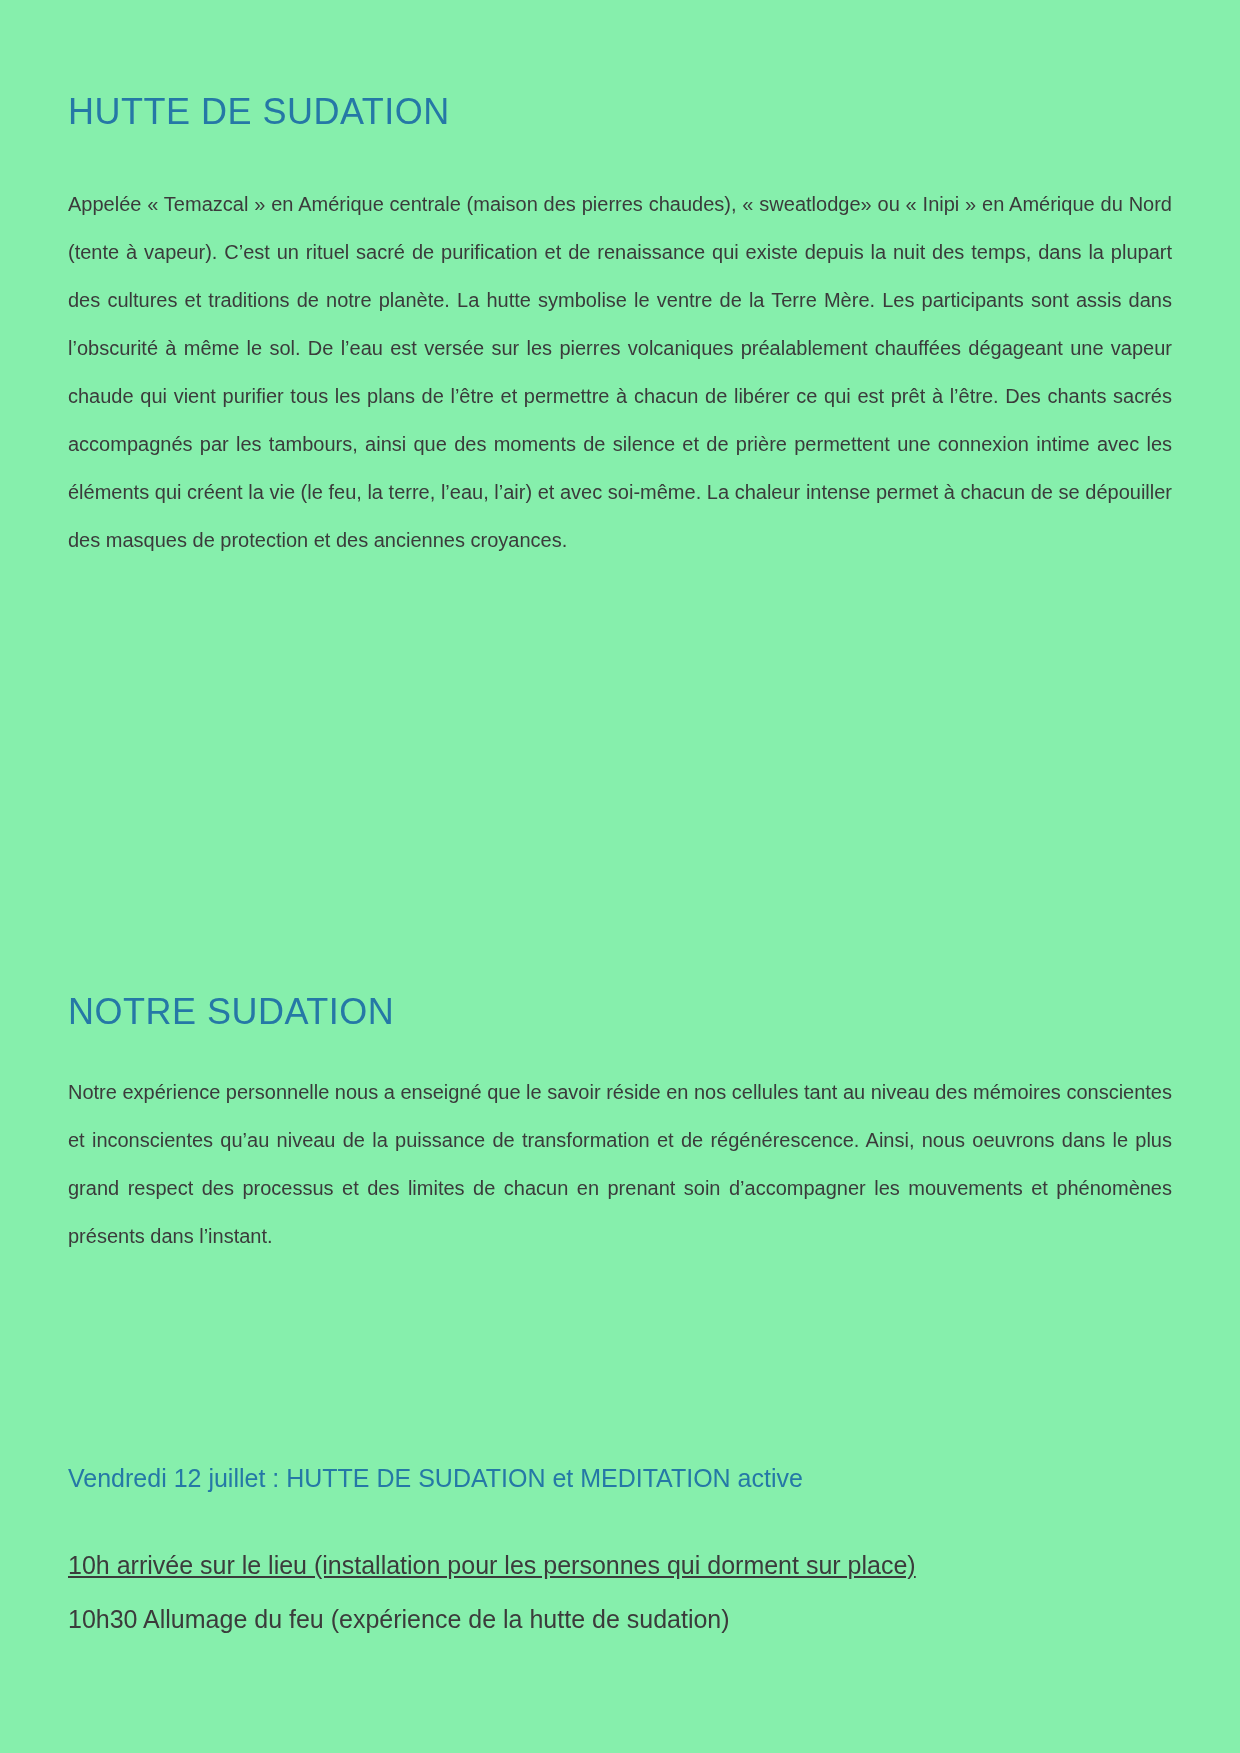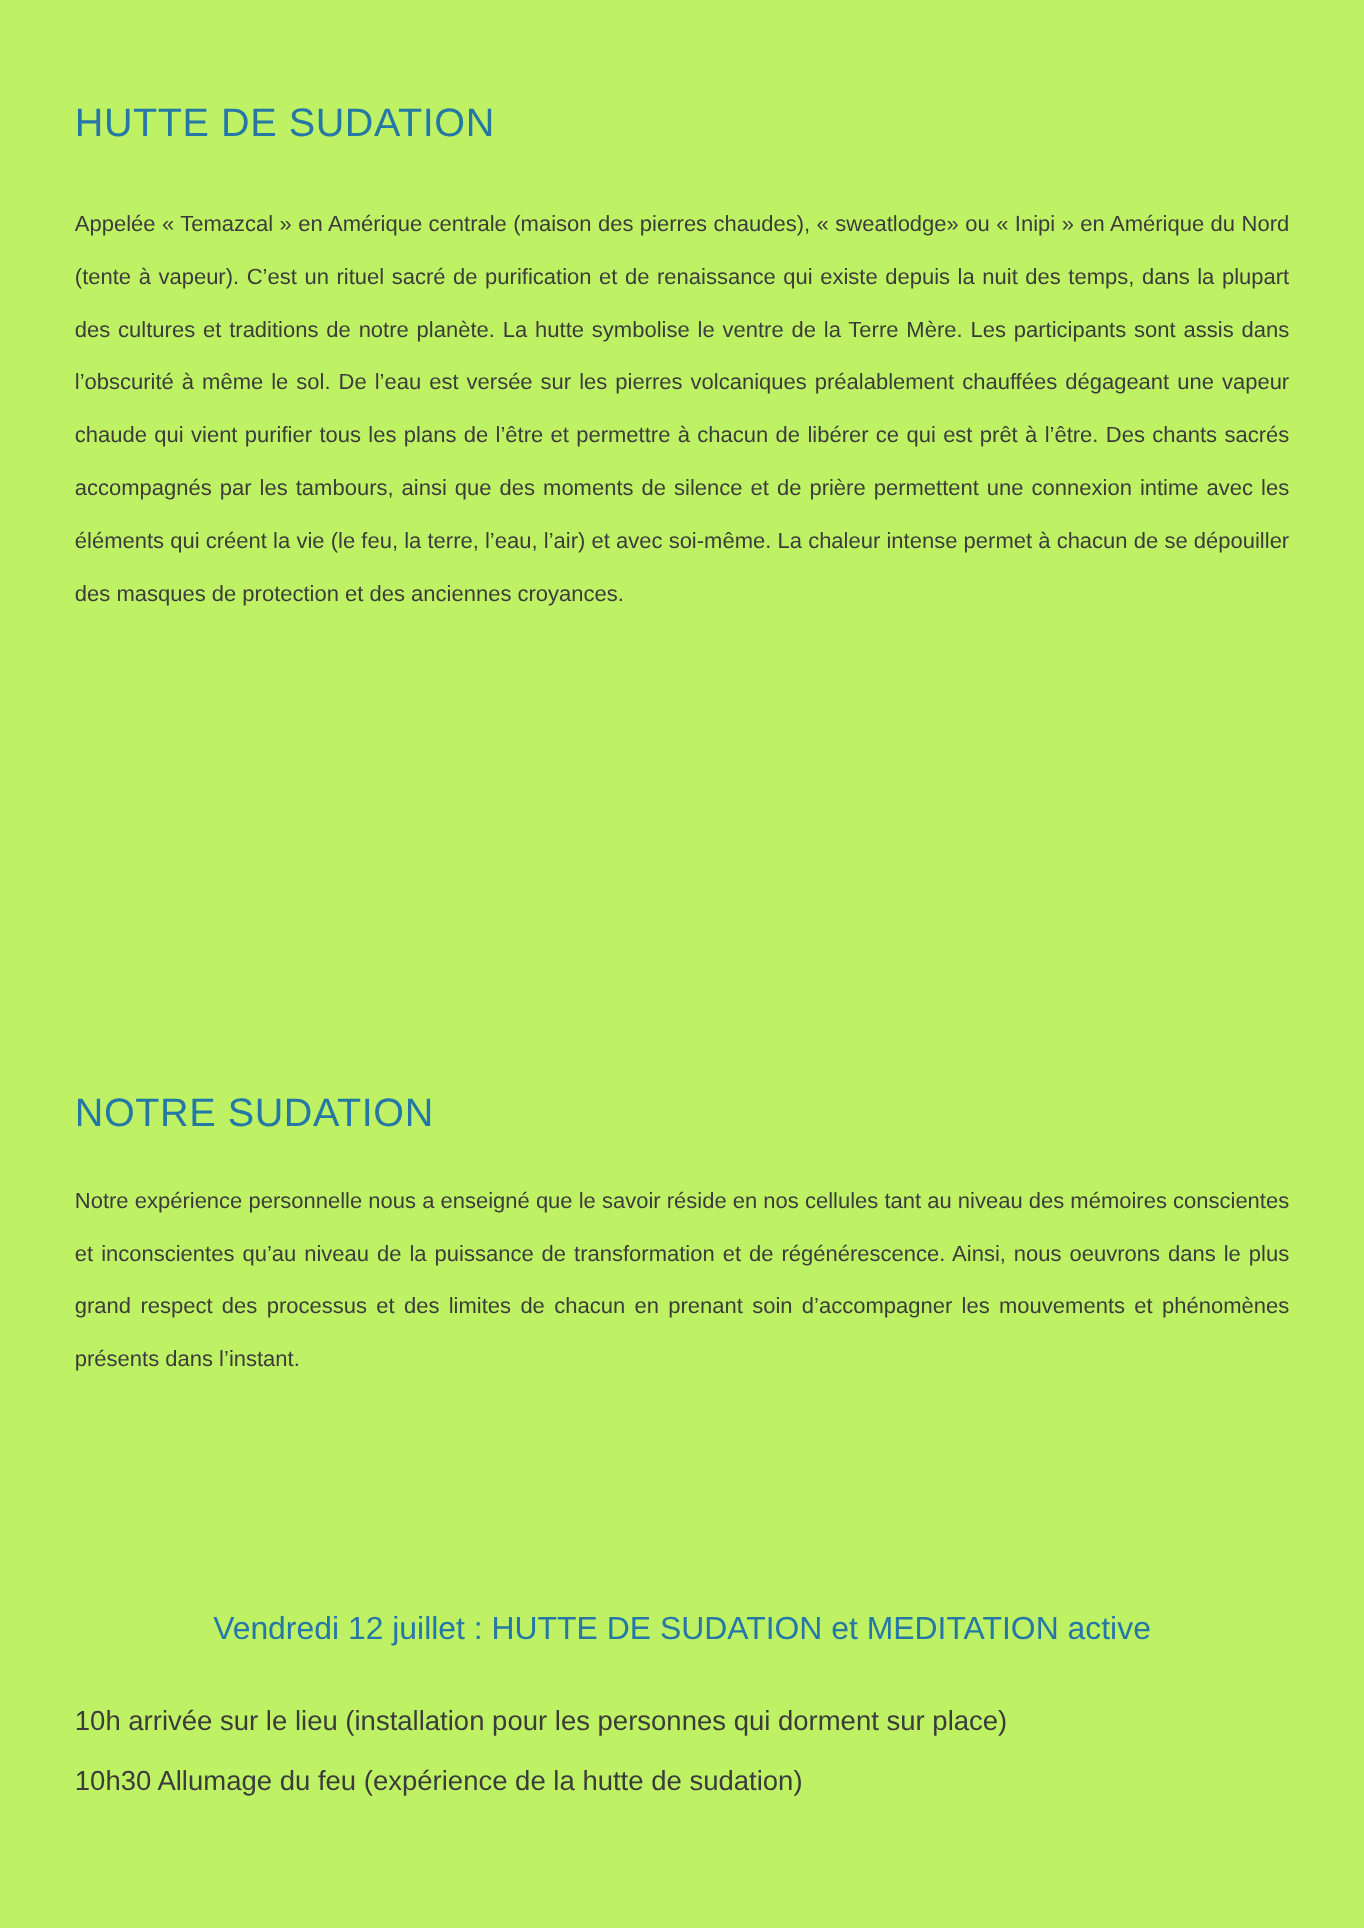--- a/index.html
+++ b/index.html
@@ -4,21 +4,21 @@
 <style>
   html, body {
     margin: 0;
     padding: 0;
     background: #ffffff;
   }
   .page {
     position: relative;
     width: 1240px;
     height: 1753px;
-    background: #bef264;
+    background: #86efac;
     font-family: "Liberation Sans", sans-serif;
     color: #3b3b3b;
     overflow: hidden;
   }
   .abs { position: absolute; }
   .section-heading {
     left: 68px;
     width: 1104px;
     font-size: 36px;
     font-weight: 400;
@@ -43,26 +43,25 @@
     font-size: 46px;
     font-weight: 400;
     color: #2578a6;
     letter-spacing: 1px;
     margin: 0;
     line-height: 1.15;
   }
   .day-heading {
     left: 68px;
     width: 1104px;
-    font-size: 29px;
+    font-size: 25px;
     font-weight: 400;
     color: #2578a6;
     margin: 0;
     line-height: 1.25;
-    text-align: center;
   }
   .schedule-line {
     left: 68px;
     width: 1104px;
     font-size: 25px;
     line-height: 30px;
     margin: 0;
     color: #3b3b3b;
     text-align: left;
   }
@@ -77,17 +76,17 @@
   <p class="abs body-par" style="top: 180px;">Appelée « Temazcal » en Amérique centrale (maison des pierres chaudes), « sweatlodge» ou « Inipi » en Amérique du Nord (tente à vapeur). C’est un rituel sacré de purification et de renaissance qui existe depuis la nuit des temps, dans la plupart des cultures et traditions de notre planète. La hutte symbolise le ventre de la Terre Mère. Les participants sont assis dans l’obscurité à même le sol. De l’eau est versée sur les pierres volcaniques préalablement chauffées dégageant une vapeur chaude qui vient purifier tous les plans de l’être et permettre à chacun de libérer ce qui est prêt à l’être. Des chants sacrés accompagnés par les tambours, ainsi que des moments de silence et de prière permettent une connexion intime avec les éléments qui créent la vie (le feu, la terre, l’eau, l’air) et avec soi-même. La chaleur intense permet à chacun de se dépouiller des masques de protection et des anciennes croyances.</p>
 
 
   <h1 class="abs section-heading" style="top: 990px;">NOTRE SUDATION</h1>
 
   <p class="abs body-par" style="top: 1068px;">Notre expérience personnelle nous a enseigné que le savoir réside en nos cellules tant au niveau des mémoires conscientes et inconscientes qu’au niveau de la puissance de transformation et de régénérescence. Ainsi, nous oeuvrons dans le plus grand respect des processus et des limites de chacun en prenant soin d’accompagner les mouvements et phénomènes présents dans l’instant.</p>
 
 
   <h3 class="abs day-heading" style="top: 1463px;">Vendredi 12 juillet : HUTTE DE SUDATION et MEDITATION active</h3>
 
-  <p class="abs schedule-line" style="top: 1550px;">10h arrivée sur le lieu (installation pour les personnes qui dorment sur place)</p>
+  <p class="abs schedule-line" style="top: 1550px; text-decoration: underline;">10h arrivée sur le lieu (installation pour les personnes qui dorment sur place)</p>
 
   <p class="abs schedule-line" style="top: 1604px;">10h30 Allumage du feu (expérience de la hutte de sudation)</p>
 
 </div>
 
 </body></html>

